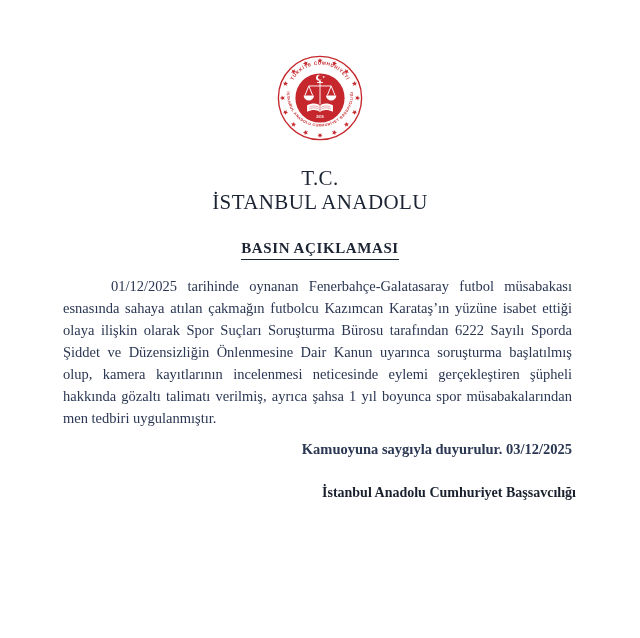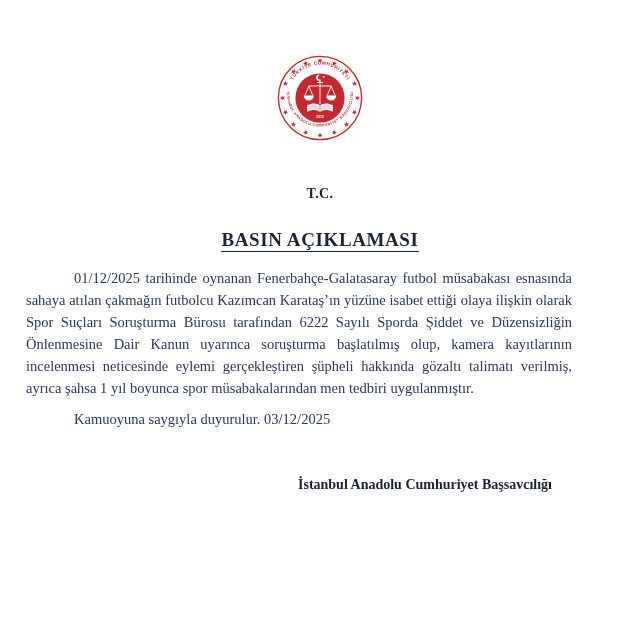--- a/index.html
+++ b/index.html
@@ -16,60 +16,61 @@
     overflow: hidden;
   }
   .logo-wrap {
     padding-top: 55px;
     text-align: center;
   }
   .logo-wrap svg {
     display: inline-block;
   }
   .header-block {
-    margin-top: 37px;
+    margin-top: 21px;
     text-align: center;
     color: #1c2433;
-    font-weight: bold;
-    font-size: 14px;
+    font-weight: normal;
+    font-size: 21px;
     line-height: 24px;
     letter-spacing: 0.4px;
   }
   .doc-title {
     margin-top: 24px;
     text-align: center;
-    font-size: 19px;
+    font-size: 15px;
     line-height: 20px;
   }
   .doc-title span {
     display: inline-block;
     color: #1c2433;
     font-weight: bold;
     letter-spacing: 0.6px;
     border-bottom: 1.6px solid #1c2433;
     padding-bottom: 1px;
   }
   .body-text {
     margin-top: 15px;
-    padding: 0 68px 0 26px;
+    padding: 0 68px 0 63px;
     color: #2a3652;
     font-size: 14.5px;
     line-height: 22px;
   }
   .body-text p {
     margin: 0 0 9px 0;
     text-align: justify;
     text-indent: 48px;
   }
   .body-text p.closing {
-    text-align: left;
+    text-align: right;
+    font-weight: bold;
   }
   .signature {
-    margin-top: 46px;
-    padding-right: 88px;
+    margin-top: 24px;
+    padding-right: 64px;
     text-align: right;
     color: #1a212e;
     font-weight: bold;
     font-size: 14px;
     line-height: 18px;
   }
 </style>
 </head>
 <body>
 
@@ -135,20 +136,21 @@
         <path d="M50,59 V66.5" stroke="#c5272d" stroke-width="0.7" fill="none"></path>
         <path d="M37.5,60.5 C42,58.5 46.5,59 48.5,60.8 M37.5,62.7 C42,60.7 46.5,61.2 48.5,63 M62.5,60.5 C58,58.5 53.5,59 51.5,60.8 M62.5,62.7 C58,60.7 53.5,61.2 51.5,63" stroke="#c5272d" stroke-width="0.45" fill="none"></path>
       </g>
 
       <text x="50" y="73.8" font-family="Liberation Sans, sans-serif" font-size="3.9" font-weight="bold" fill="#ffffff" text-anchor="middle">2019</text>
     </svg>
   </div>
 
   <div class="header-block">
     <div>T.C.</div>
+    <div>İSTANBUL ANADOLU</div>
   </div>
 
   <div class="doc-title">
     <span>BASIN AÇIKLAMASI</span>
   </div>
 
   <div class="body-text">
     <p>01/12/2025 tarihinde oynanan Fenerbahçe-Galatasaray futbol müsabakası esnasında sahaya atılan çakmağın futbolcu Kazımcan Karataş’ın yüzüne isabet ettiği olaya ilişkin olarak Spor Suçları Soruşturma Bürosu tarafından 6222 Sayılı Sporda Şiddet ve Düzensizliğin Önlenmesine Dair Kanun uyarınca soruşturma başlatılmış olup, kamera kayıtlarının incelenmesi neticesinde eylemi gerçekleştiren şüpheli hakkında gözaltı talimatı verilmiş, ayrıca şahsa 1 yıl boyunca spor müsabakalarından men tedbiri uygulanmıştır.</p>
     <p class="closing">Kamuoyuna saygıyla duyurulur. 03/12/2025</p>
   </div>

